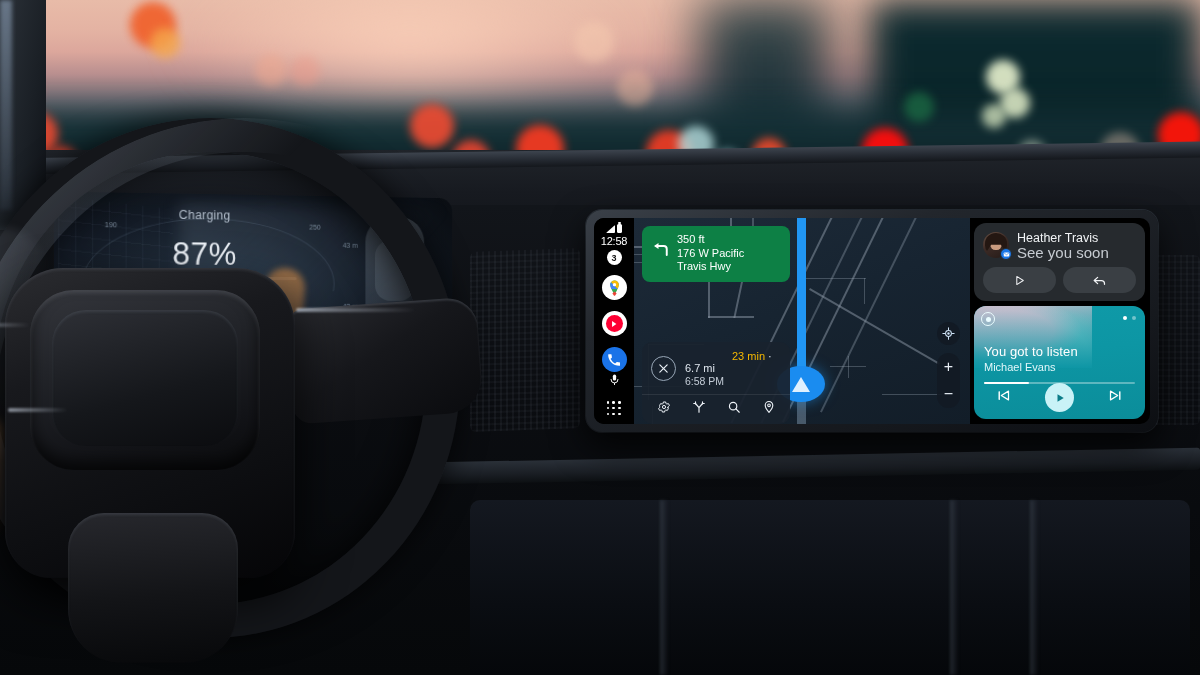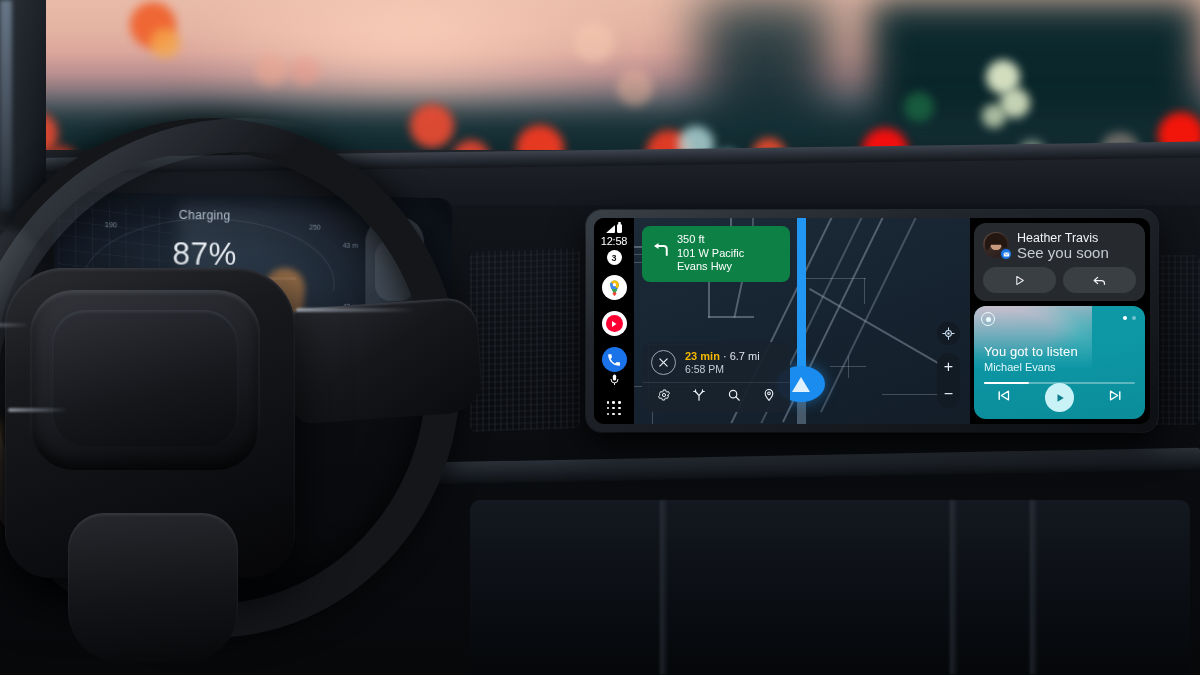--- a/index.html
+++ b/index.html
@@ -596,34 +596,34 @@
 
         <div class="nav-banner">
           <span style="flex:0 0 20px;margin-top:7px;">
             <svg width="20" height="18" viewBox="0 0 24 24">
               <path d="M21 20 V12 a4 4 0 0 0-4-4 H7" stroke="#fff" stroke-width="2.6" fill="none" stroke-linecap="round" stroke-linejoin="round"></path>
               <path d="M10 4 L4 8 L10 12 Z" fill="#fff"></path>
             </svg>
           </span>
           <span class="txt">
             <span class="dist">350 ft</span><br>
-            <span>101 W Pacific</span><br>
-            <span>Evans Hwy</span>
+            <span>176 W Pacific</span><br>
+            <span>Travis Hwy</span>
           </span>
         </div>
 
         <div class="eta-card">
           <div class="eta-top">
             <span class="eta-x">
               <svg width="11" height="11" viewBox="0 0 24 24">
                 <path d="M4 4 L20 20 M20 4 L4 20" stroke="#e6ecf2" stroke-width="2.6" stroke-linecap="round"></path>
               </svg>
             </span>
             <span>
-              <div class="eta-l1"><span style="color:#f5b800;font-weight:700;">23 min</span><span> · </span><span>6.7 mi</span></div>
+              <div class="eta-l1"><span style="color:#f5b800;font-weight:400;margin-left:47px;">23 min</span><span> · </span><span>6.7 mi</span></div>
               <div class="eta-l2">6:58 PM</div>
             </span>
           </div>
           <div class="eta-actions">
             <span>
               <svg width="14" height="14" viewBox="0 0 24 24">
                 <path d="M19.4 13a7.6 7.6 0 0 0 0-2l2-1.6-2-3.4-2.4 1a7.6 7.6 0 0 0-1.7-1l-.4-2.6H10.9l-.4 2.6a7.6 7.6 0 0 0-1.7 1l-2.4-1-2 3.4L4.6 11a7.6 7.6 0 0 0 0 2l-2 1.6 2 3.4 2.4-1a7.6 7.6 0 0 0 1.7 1l.4 2.6h4l.4-2.6a7.6 7.6 0 0 0 1.7-1l2.4 1 2-3.4-2-1.6z" fill="none" stroke="#eef3f8" stroke-width="1.7" stroke-linejoin="round"></path>
                 <circle cx="12" cy="12" r="2.7" fill="none" stroke="#eef3f8" stroke-width="1.7"></circle>
               </svg>
             </span>

